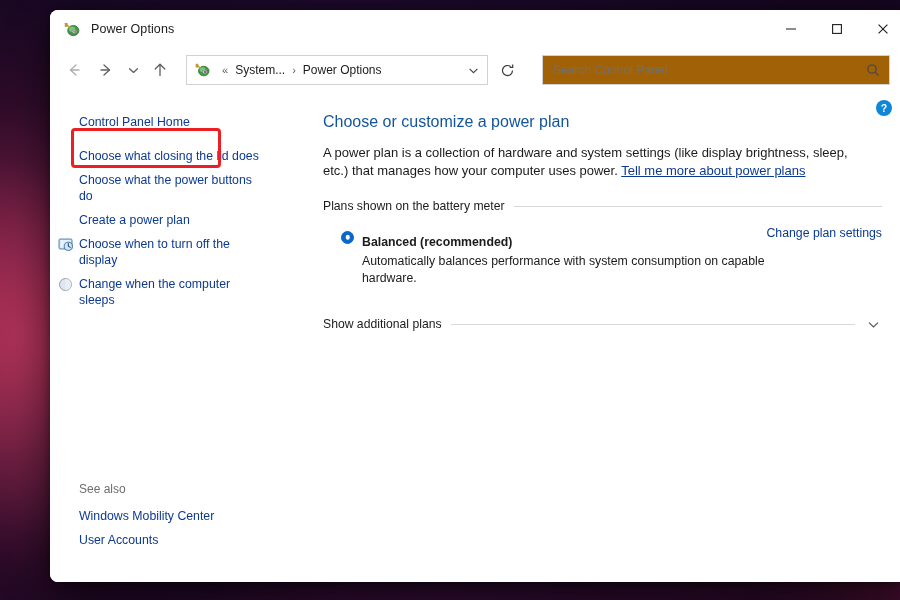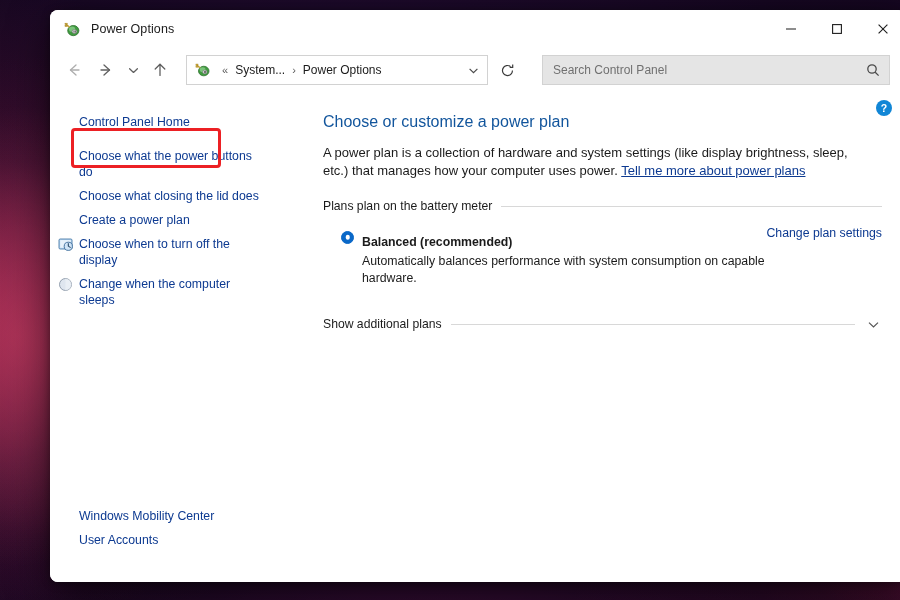--- a/index.html
+++ b/index.html
@@ -159,21 +159,21 @@
     margin-left: 4px;
     border-radius: 4px;
   }
   .refresh-btn svg { stroke: #3c3c3c; stroke-width: 1.2; fill: none; }
 
   .searchbox {
     margin-left: 20px;
     flex: 1 1 auto;
     height: 30px;
     border: 1px solid #d2d2d2;
-    background: #e5e5e5;
+    background: #a16207;
     display: flex;
     align-items: center;
     padding: 0 6px 0 10px;
   }
   .searchbox input {
     flex: 1 1 auto;
     border: none;
     outline: none;
     font-family: "Liberation Sans", sans-serif;
     font-size: 12px;
@@ -475,22 +475,22 @@
           </svg>
       </span>
     </div>
   </div>
 
   <div class="body-area">
 
     <div class="sidebar">
       <a class="side-link home">Control Panel Home</a>
 
+      <a class="side-link">Choose what closing the lid does</a>
       <a class="side-link">Choose what the power buttons do</a>
-      <a class="side-link">Choose what closing the lid does</a>
       <a class="side-link">Create a power plan</a>
 
       <a class="side-link">
         <span class="l-icon">
           <svg viewBox="0 0 15 15" width="15" height="15">
             <rect x="1" y="2" width="13" height="10" rx="1.2" fill="#bcd9f2" stroke="#4a7ba8" stroke-width="0.9"></rect>
             <rect x="2.2" y="3.1" width="10.6" height="7.7" fill="#e8f2fb"></rect>
             <circle cx="10.3" cy="9.3" r="4.1" fill="#cfe4f7" stroke="#3a6a98" stroke-width="0.9"></circle>
             <path d="M10.3 6.6 L10.3 9.3 L12.3 10.3" stroke="#1c3d5c" stroke-width="1" fill="none" stroke-linecap="round"></path>
           </svg>
@@ -505,34 +505,35 @@
             <path d="M7.5 1.5 A6 6 0 0 0 7.5 13.5 A4.6 4.6 0 0 1 7.5 1.5 Z" fill="#2a4766"></path>
             <path d="M7.5 1.5 A6 6 0 0 1 13.5 7.5 A6 6 0 0 1 7.5 13.5 Z" fill="#f2f6fa" opacity="0.55"></path>
           </svg>
         </span>
         <span>Change when the computer sleeps</span>
       </a>
 
       <div class="highlight-box"></div>
 
       <div class="see-also">
+        <div class="see-also-title">See also</div>
         <a class="side-link">Windows Mobility Center</a>
         <a class="side-link">User Accounts</a>
       </div>
     </div>
 
     <div class="content">
       <h1 class="page-title">Choose or customize a power plan</h1>
 
       <p class="intro">
         <span>A power plan is a collection of hardware and system settings (like display brightness, sleep, etc.) that manages how your computer uses power. </span><a class="inline-link">Tell me more about power plans</a>
       </p>
 
       <div class="section-head">
-        <span class="lbl">Plans plan on the battery meter</span>
+        <span class="lbl">Plans shown on the battery meter</span>
         <span class="rule"></span>
       </div>
 
       <div class="plan-row">
         <div class="plan-main">
           <div class="plan-title-line">
             <span class="radio checked"></span>
             <span class="plan-name">Balanced (recommended)</span>
           </div>
           <div class="plan-desc">Automatically balances performance with system consumption on capable hardware.</div>

